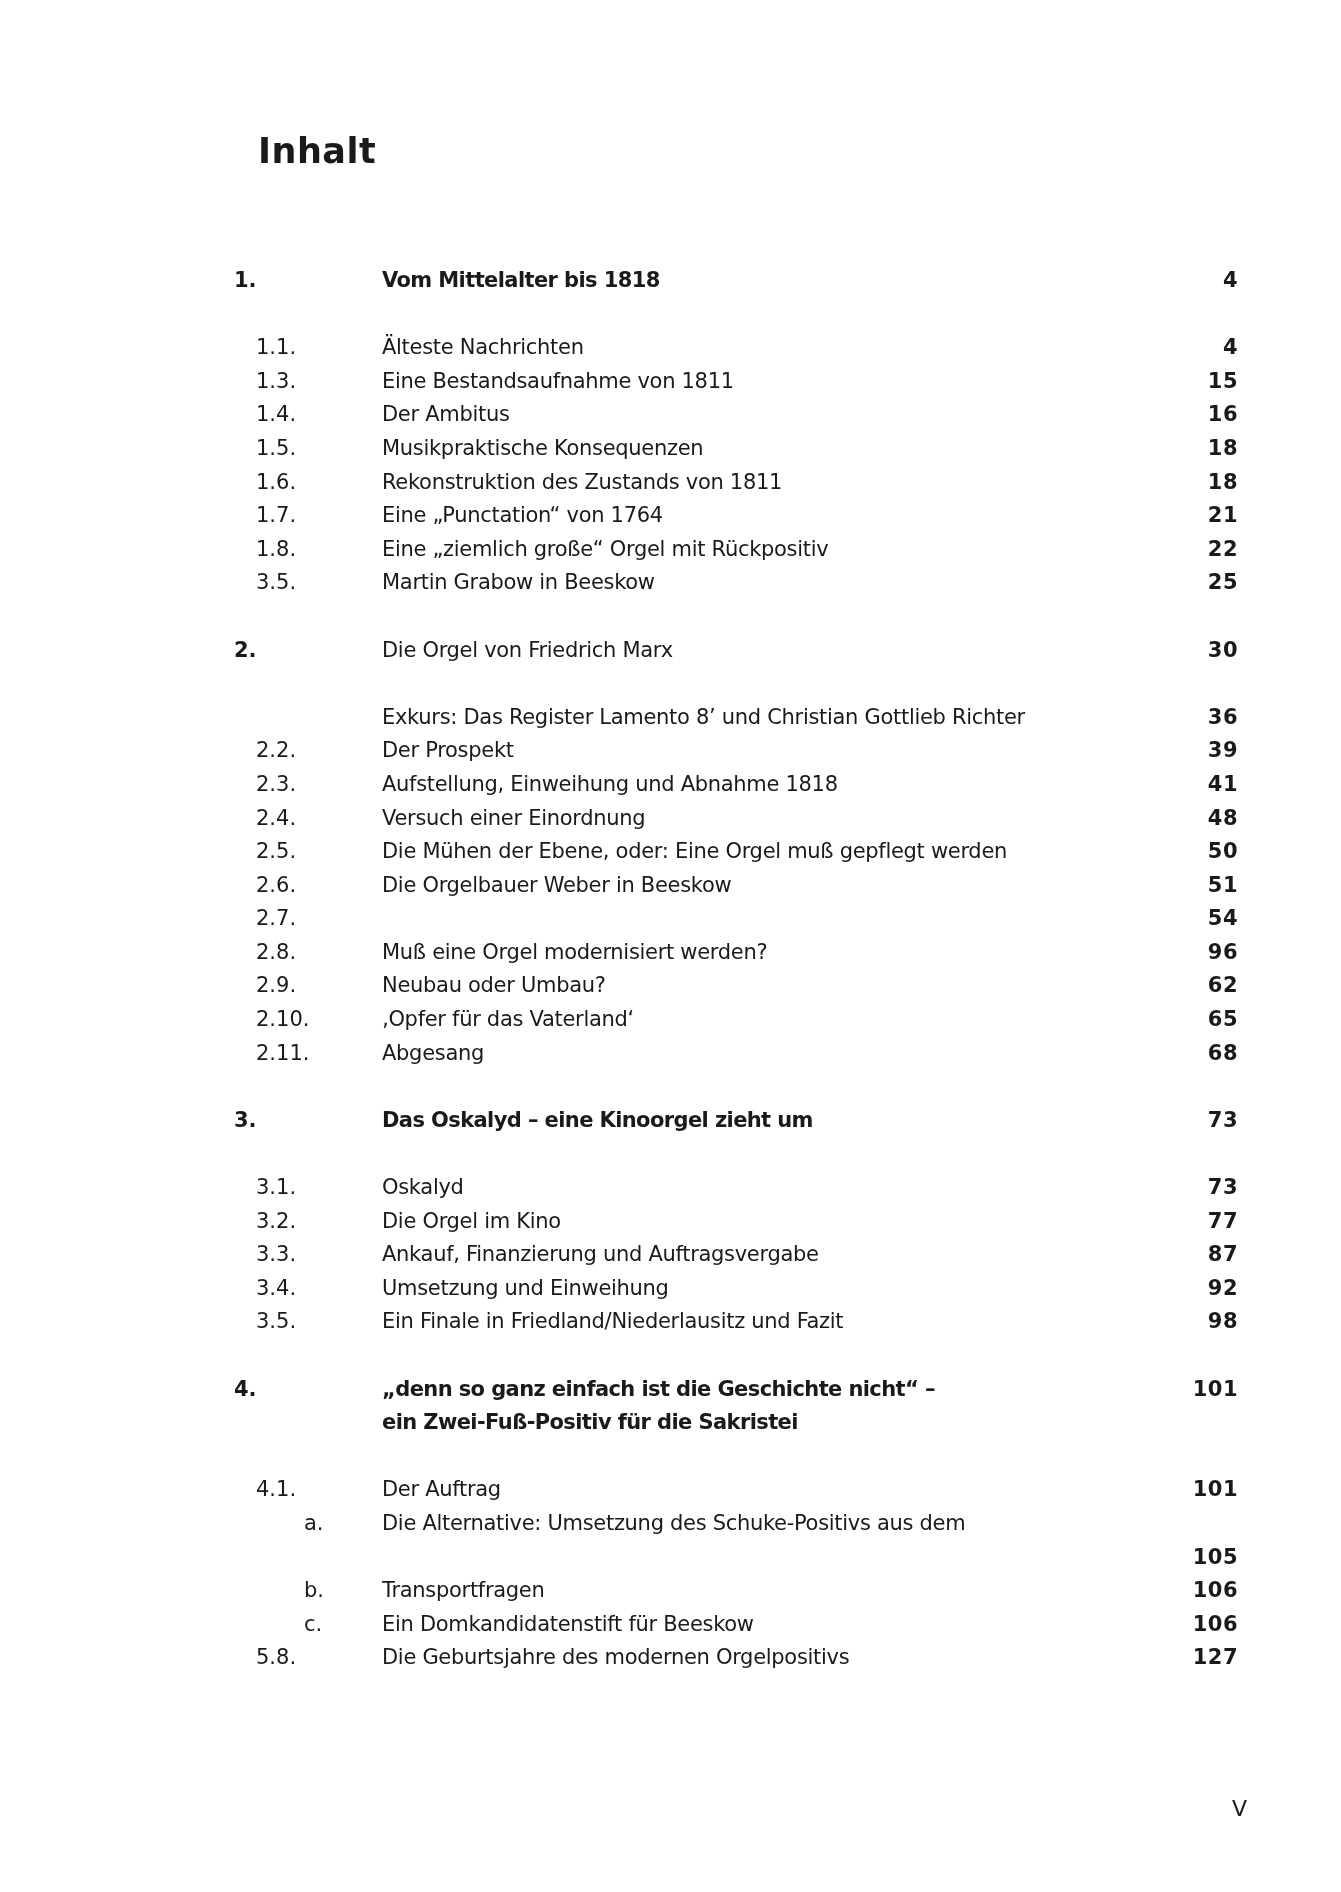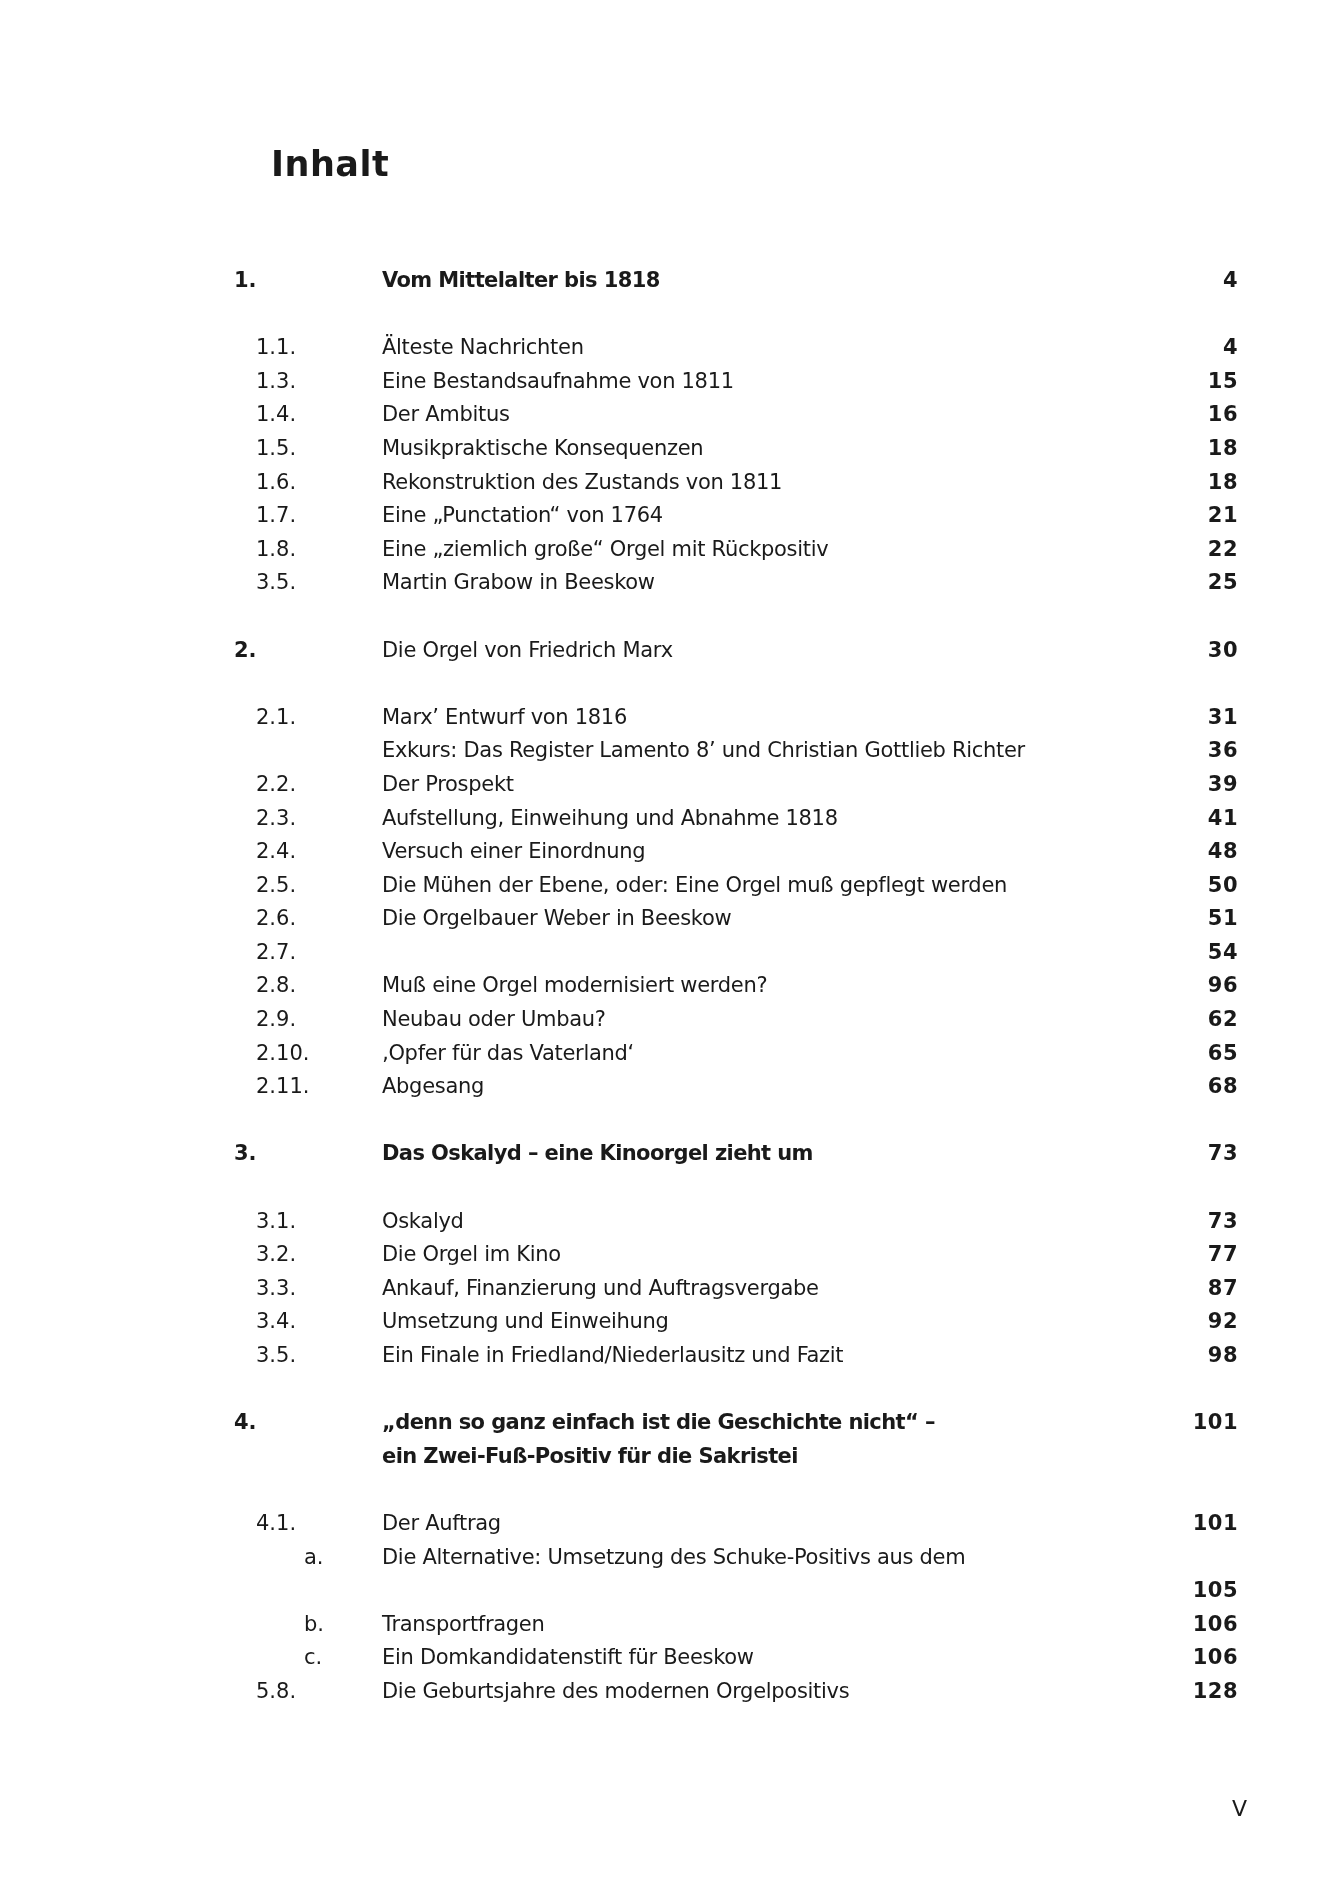--- a/index.html
+++ b/index.html
@@ -2,21 +2,21 @@
 <html><head>
 <meta charset="utf-8">
 <style>
   html, body { margin: 0; padding: 0; background: #ffffff; }
   body {
     width: 1341px; height: 1892px; position: relative; overflow: hidden;
     font-family: "DejaVu Sans", sans-serif; color: #1a1a1a;
   }
   .page-title {
     position: absolute; left: 255px; top: 128px;
-    font-size: 35px; font-weight: bold; letter-spacing: 0.5px; margin: 16px;
+    font-size: 35px; font-weight: bold; letter-spacing: 0.5px; margin: 3px;
     font-family: "DejaVu Sans", sans-serif;
   }
   .toc {
     position: absolute; left: 0; top: 264px; width: 1341px;
   }
   .row {
     position: relative; height: 33.6px; line-height: 33.6px;
     font-size: 21px; white-space: nowrap;
     font-family: "DejaVu Sans", sans-serif;
   }
@@ -85,25 +85,20 @@
       <span class="page">25</span>
     </div>
     <div class="row gap"></div>
     <div class="row">
       <span class="num chap">2.</span>
       <span class="title">Die Orgel von Friedrich Marx</span>
       <span class="page">30</span>
     </div>
     <div class="row gap"></div>
     <div class="row">
-      <span class="num">2.1.</span>
-      <span class="title">Marx’ Entwurf von 1816</span>
-      <span class="page">31</span>
-    </div>
-    <div class="row">
       <span class="num"></span>
       <span class="title">Exkurs: Das Register Lamento 8’ und Christian Gottlieb Richter</span>
       <span class="page">36</span>
     </div>
     <div class="row">
       <span class="num">2.2.</span>
       <span class="title">Der Prospekt</span>
       <span class="page">39</span>
     </div>
     <div class="row">
@@ -214,17 +209,17 @@
       <span class="page">106</span>
     </div>
     <div class="row">
       <span class="num letter">c.</span>
       <span class="title">Ein Domkandidatenstift für Beeskow</span>
       <span class="page">106</span>
     </div>
     <div class="row">
       <span class="num">5.8.</span>
       <span class="title">Die Geburtsjahre des modernen Orgelpositivs</span>
-      <span class="page">128</span>
+      <span class="page">127</span>
     </div>
   </div>
 
 <div class="folio">V</div>
 
 </body></html>

